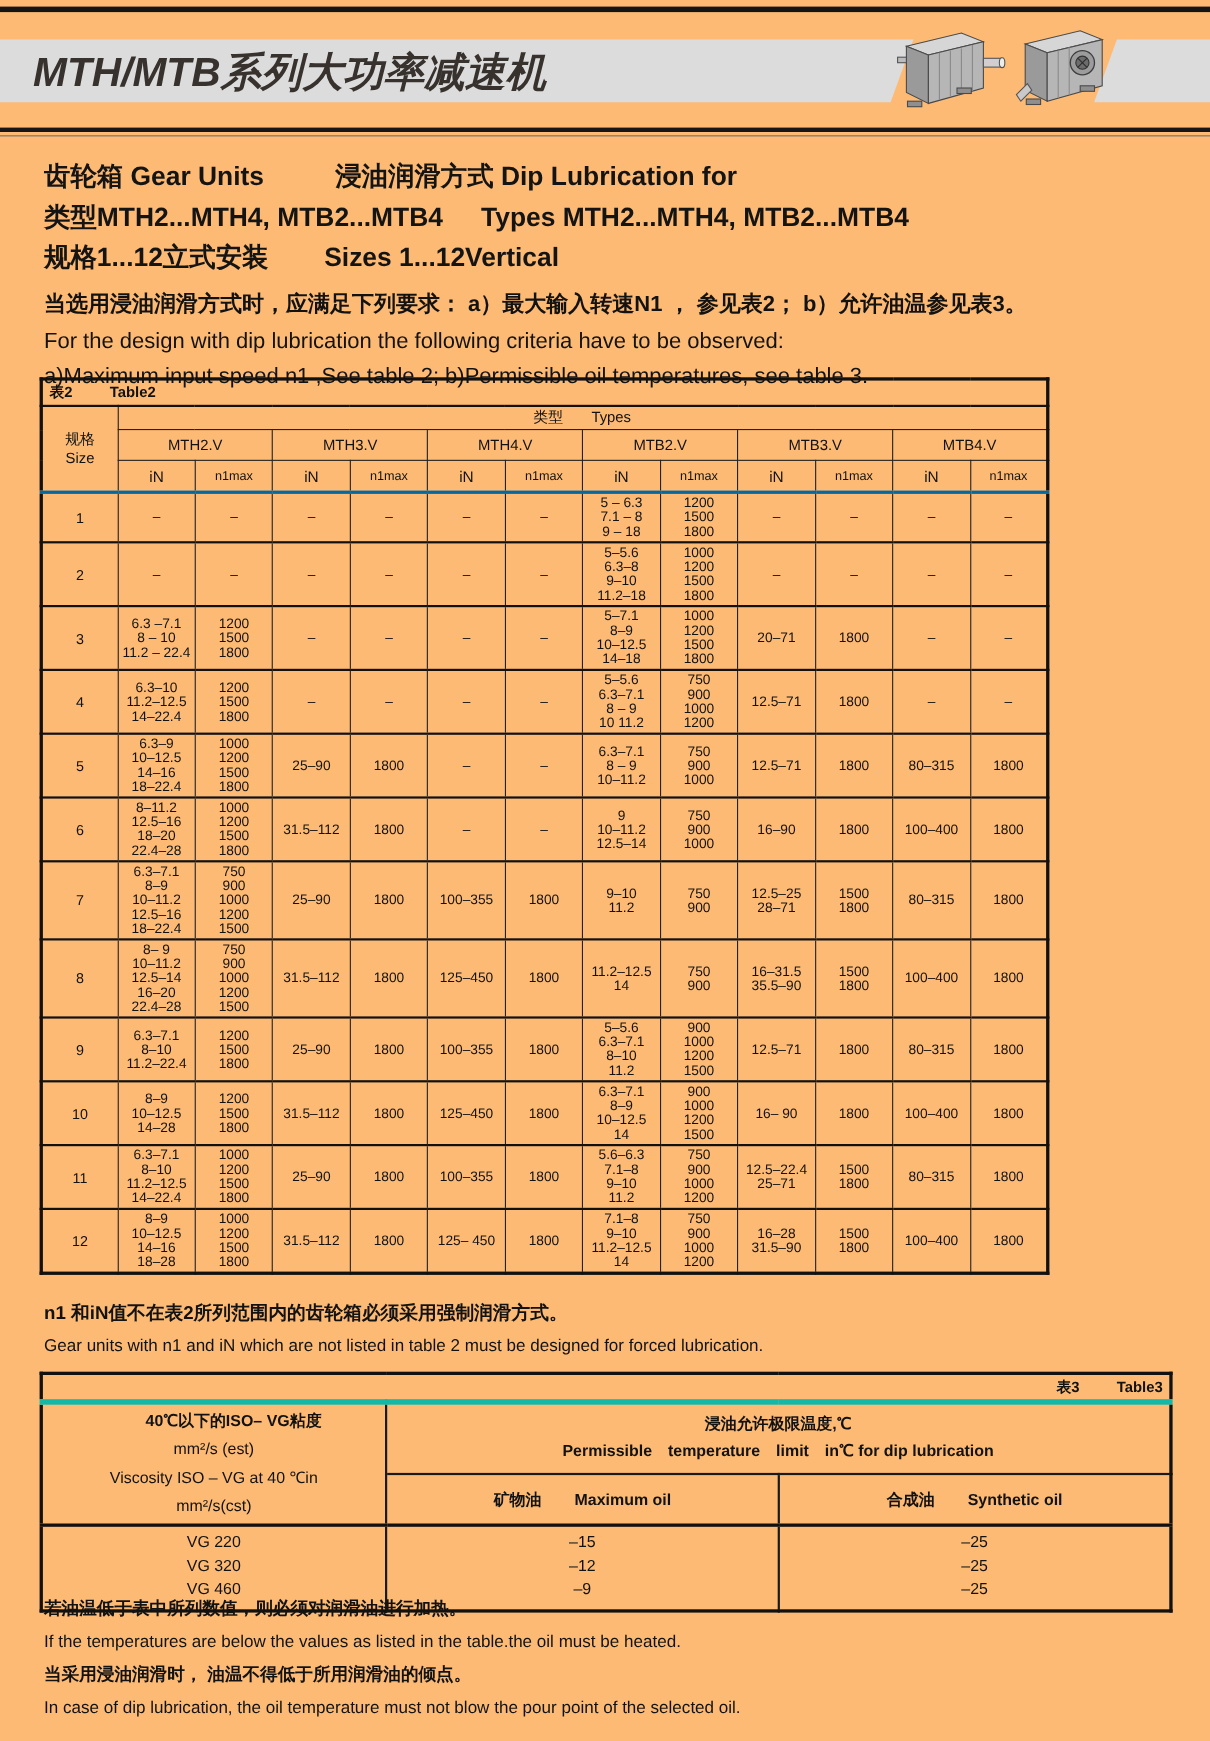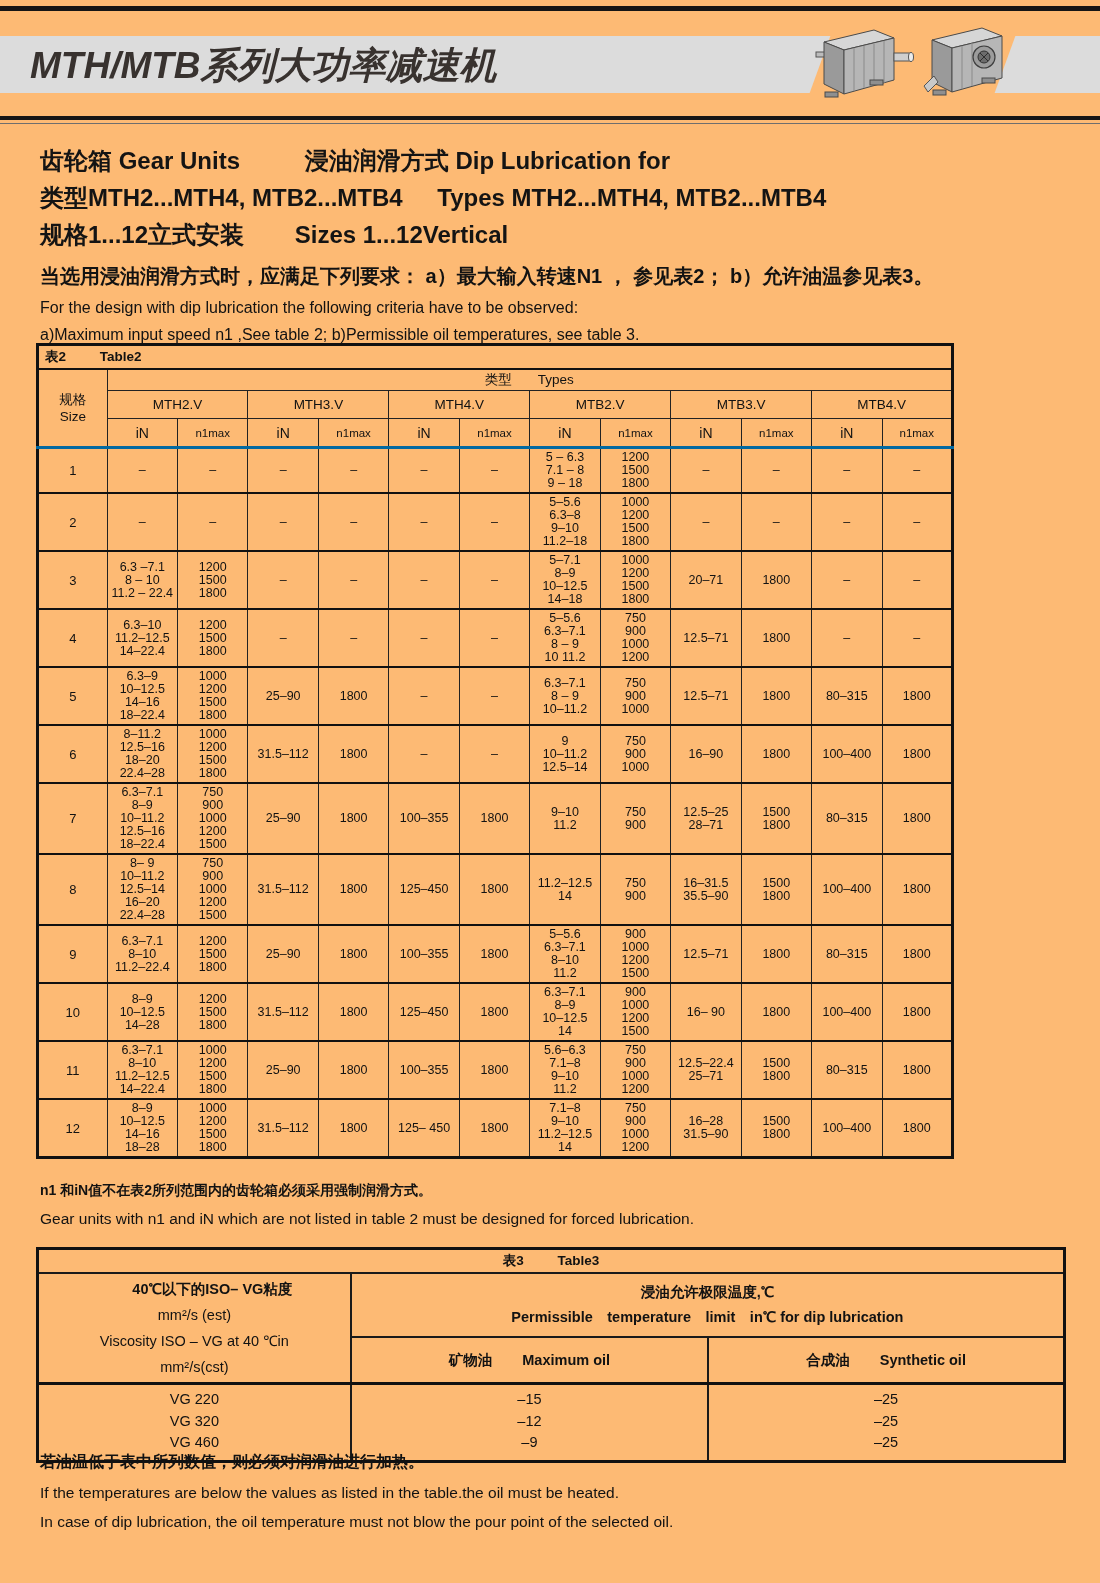--- a/index.html
+++ b/index.html
@@ -15,21 +15,21 @@
                 font-style:italic; color:#38322f; white-space:nowrap; }
   .gearboxes { position:absolute; left:808px; top:14px; width:212px; height:100px; }
   .header-rule  { position:absolute; top:116px; left:0; width:100%; height:4px; background:#161616; }
   .header-rule2 { position:absolute; top:123px; left:0; width:100%; height:1px; background:#6e6e6e; }
 
   
   .intro { position:absolute; left:40px; top:146px; width:1030px; }
   .h1 { font-size:24px; font-weight:bold; color:#141414; height:37px; line-height:30px; white-space:nowrap; }
   .gap-lg { margin-left:58px; } .gap-md { margin-left:28px; } .gap-sm { margin-left:44px; }
   .note-cn  { font-size:20px;   font-weight:bold; margin-top:6px;  }
-  .note-en  { font-size:16px; margin-top:9px; }
+  .note-en  { font-size:20px; margin-top:9px; }
 
   
   table { border-collapse:collapse; table-layout:fixed; }
   .t2 { position:absolute; left:36px; top:343px; width:918px; border:3px solid #111; }
   .t2 th, .t2 td { border:1px solid #222; }
   .t2 .cap { border-bottom:2px solid #111; text-align:left; font-size:13.5px; font-weight:bold;
              padding:2px 6px; height:16px; }
   .cap-en { margin-left:30px; font-weight:bold; }
   .t2 thead th { font-weight:normal; }
   .t2 .sizeh  { font-size:13.5px; line-height:17px; }
@@ -38,27 +38,27 @@
   .t2 .typeh  { font-size:13.5px; height:25px; }
   .t2 .sub-in { font-size:14px;  height:25px; }
   .t2 .sub-n1 { font-size:11.5px; height:25px; }
   .t2 tbody td { font-size:12.5px; line-height:13px; padding:2px 1px; white-space:pre-line;
                  text-align:center; vertical-align:middle; border-top:2px solid #111; }
   .t2 tbody tr:first-child td { border-top:3px solid #0369a1; }
   .t2 tbody td:first-child { font-size:13px; }
 
   
   .post-t2 { position:absolute; left:40px; top:1182px; }
-  .post-t2 .cn { font-size:14px; font-weight:bold; }
+  .post-t2 .cn { font-size:17px; font-weight:bold; }
   .post-t2 .en { font-size:15.5px; margin-top:10px; }
 
   
   .t3 { position:absolute; left:36px; top:1247px; width:1030px; border:3px solid #111; }
   .t3 th, .t3 td { border:2px solid #1a1a1a; text-align:center; vertical-align:middle; }
-  .t3 .cap { border-bottom:1px solid #14b8a6; text-align:center; font-size:13.5px; font-weight:bold;
+  .t3 .cap { border-bottom:5px solid #14b8a6; text-align:right; font-size:13.5px; font-weight:bold;
              padding:2px 6px; height:15px; }
   .t3 .visc { font-size:14.5px; line-height:26px; font-weight:normal; }
   .t3 .visc .cnl { font-weight:bold;padding-left:36px; }
   .t3 .temph { height:60px; font-size:14.5px; line-height:25px; }
   .t3 .temph .cnl { font-weight:bold; }
   .t3 .subh { height:42px; font-size:14.5px; }
   .subh .cnp { font-weight:bold; } .subh .enp { margin-left:26px; }
   .t3 tbody td { border-top:3px solid #111; font-size:14.5px; line-height:21.5px;
                  white-space:pre-line; padding:4px 0 6px 0; }
 
@@ -544,16 +544,17 @@
         <td>–25
 –25
 –25</td>
       </tr>
     </tbody>
   </table>
 
   <div class="footer">
     <div class="cn">若油温低于表中所列数值，则必须对润滑油进行加热。</div>
     <div class="en">If the temperatures are below the values as listed in the table.the oil must be heated.</div>
+    <div class="cn">当采用浸油润滑时， 油温不得低于所用润滑油的倾点。</div>
     <div class="en">In case of dip lubrication, the oil temperature must not blow the pour point of the selected oil.</div>
   </div>
 
 </div>
 
 </body></html>

